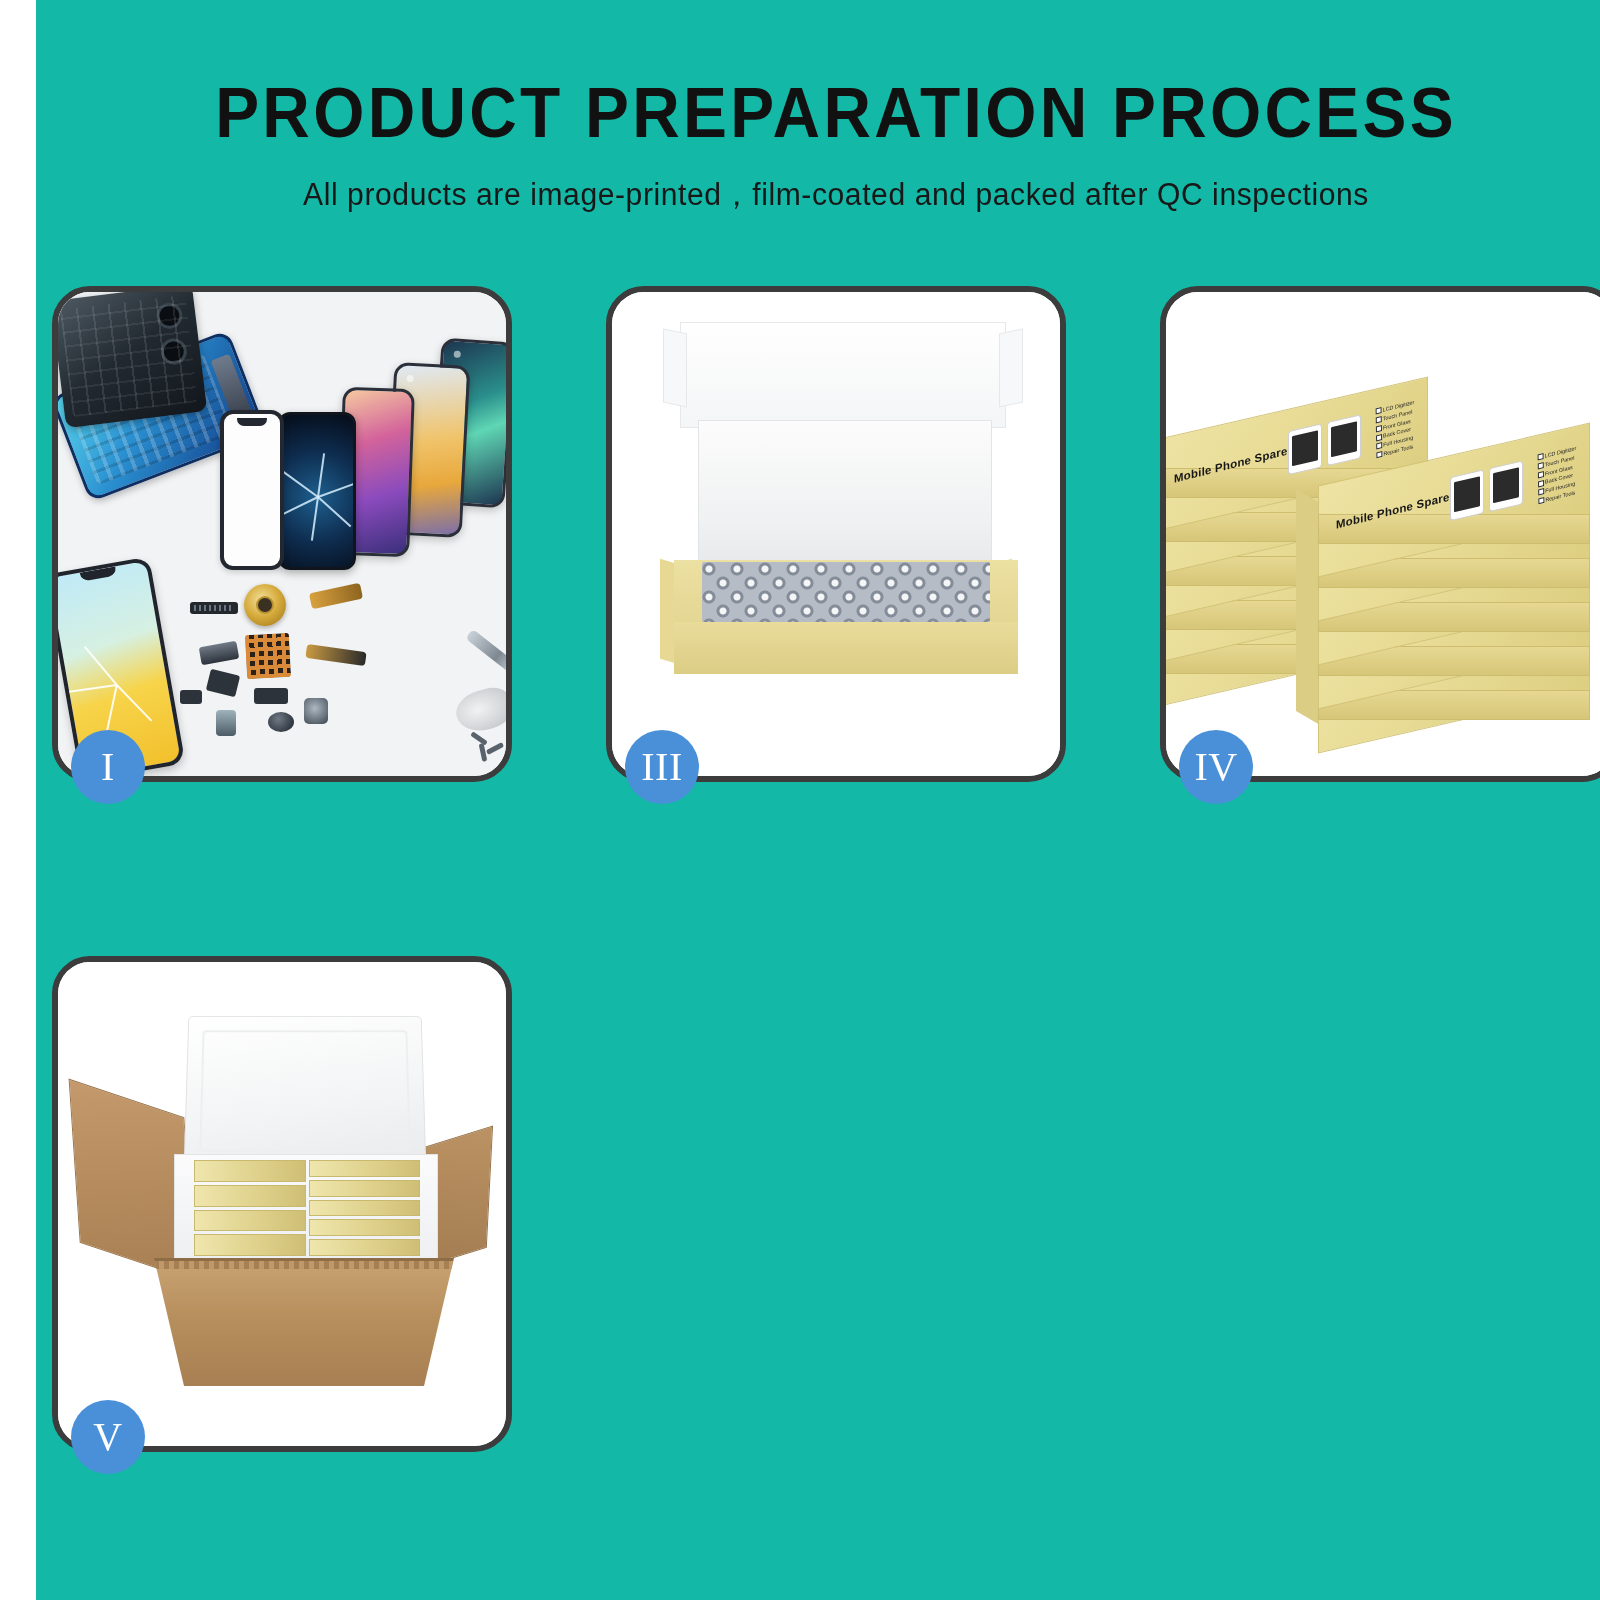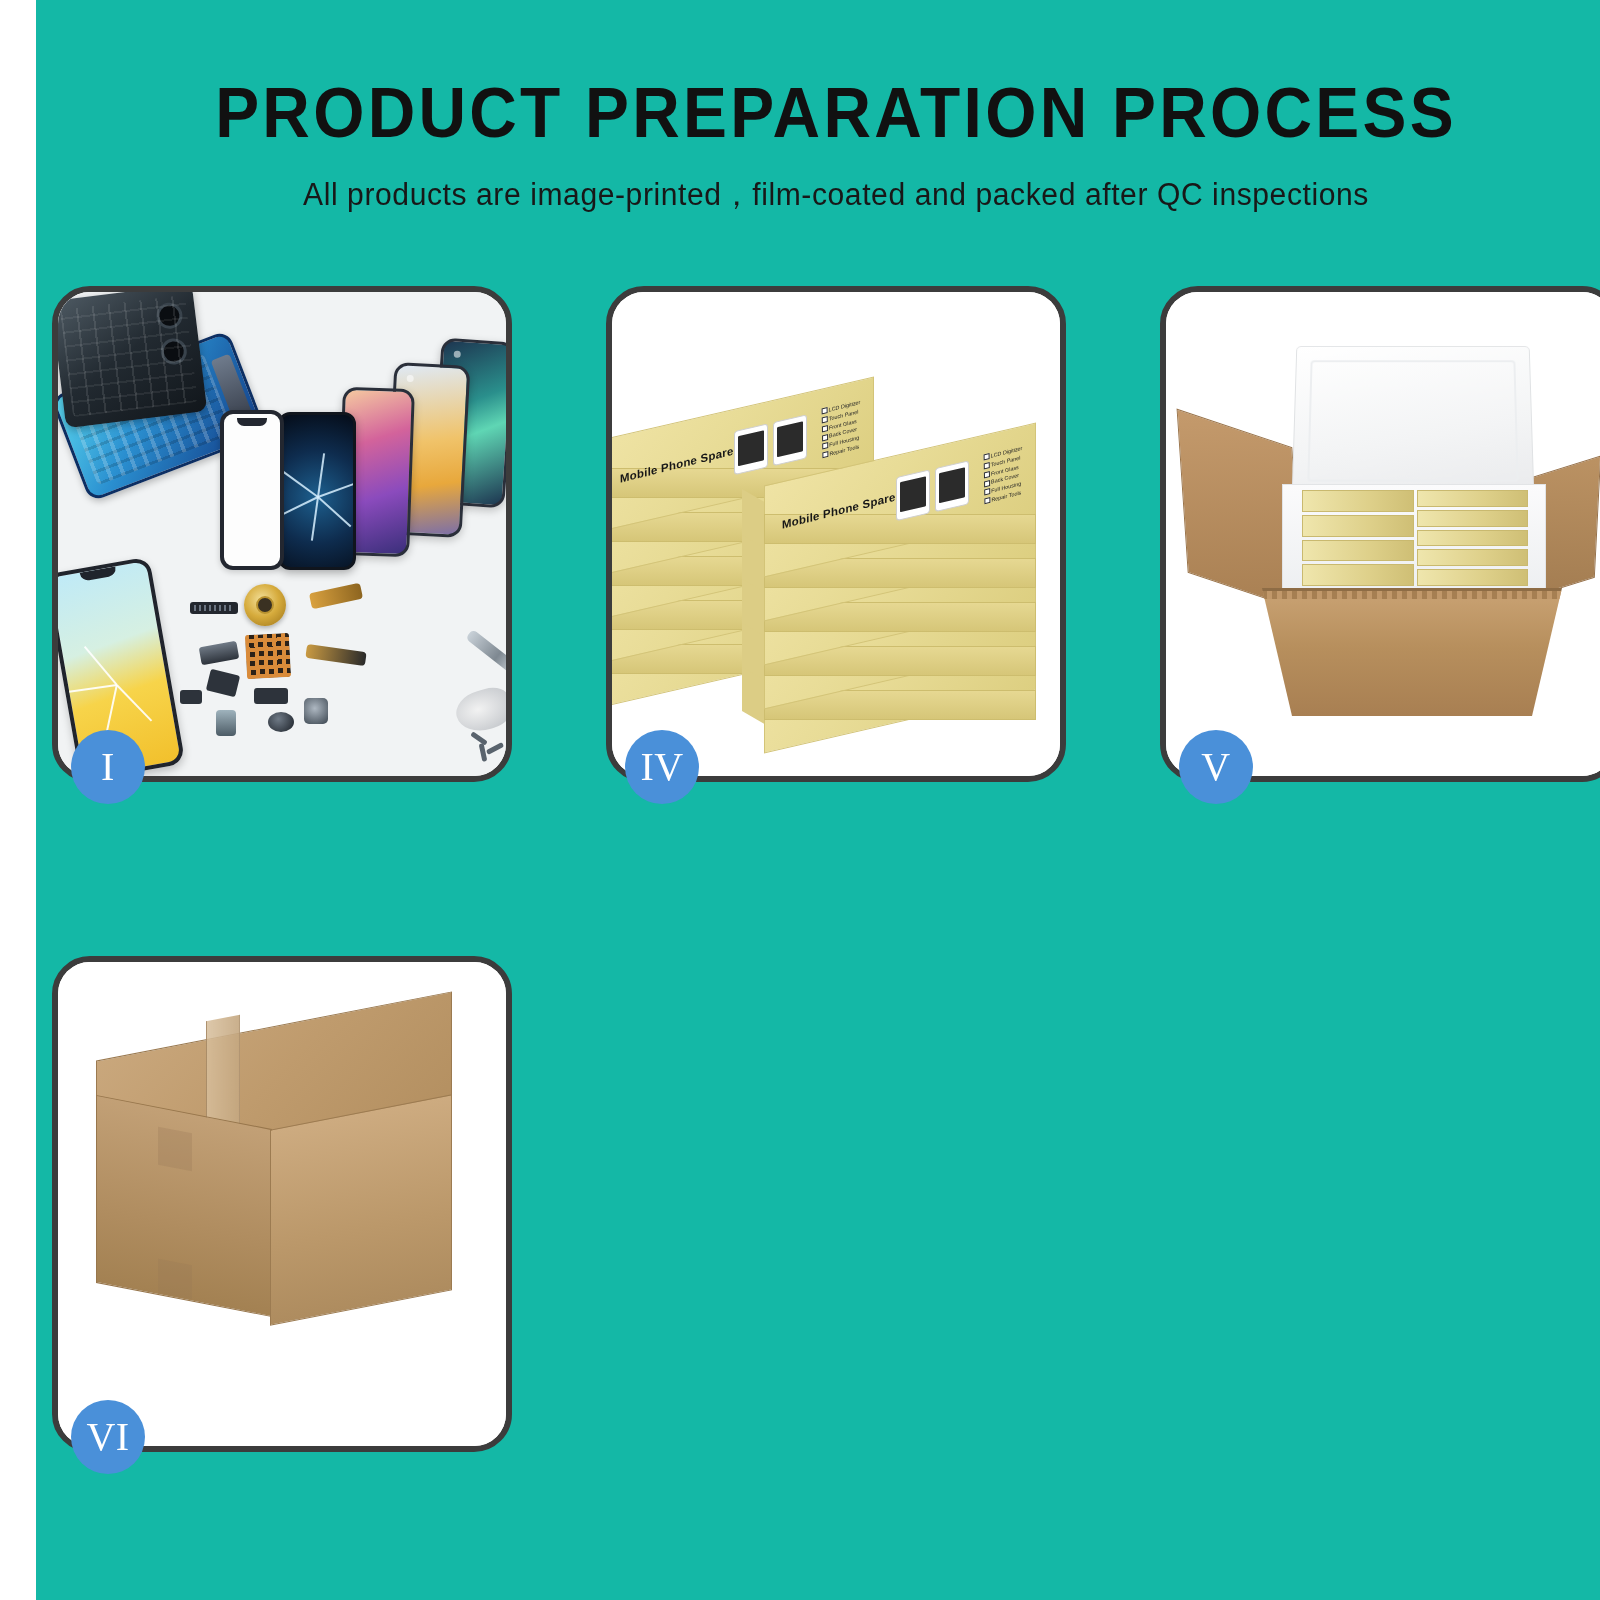--- a/index.html
+++ b/index.html
@@ -529,20 +529,34 @@
           <i style="left:16px;top:10px;transform:rotate(-28deg)"></i>
           <i style="left:4px;top:14px;transform:rotate(78deg)"></i>
         </div>
       </div>
       <div class="badge">
         <span>I</span>
       </div>
     </div>
 
 
+    <div class="panel p3">
+      <div class="panel-inner">
+        <div class="b3-lid"></div>
+        <div class="b3-foam"></div>
+        <div class="b3-tray-l"></div>
+        <div class="b3-tray-r"></div>
+        <div class="b3-tray"></div>
+        <div class="b3-bubbles"></div>
+        <div class="b3-tray-front"></div>
+      </div>
+      <div class="badge">
+        <span>III</span>
+      </div>
+    </div>
 
     <div class="panel p4">
       <div class="panel-inner">
         <div class="stack">
 
           <div class="gbox" style="left:-10px; top:292px;">
             <div class="top"></div>
               <div class="front"></div>
           </div>
           <div class="gbox" style="left:-10px; top:248px;">
@@ -649,29 +663,15 @@
               <i></i>
             </div>
         </div>
         <div class="c5-body"></div>
       </div>
       <div class="badge">
         <span>V</span>
       </div>
     </div>
 
-    <div class="panel p6">
-      <div class="panel-inner">
-        <div class="c6-shadow"></div>
-        <div class="c6-top"></div>
-        <div class="c6-tape"></div>
-        <div class="c6-left"></div>
-        <div class="c6-right"></div>
-        <div class="c6-tab1"></div>
-        <div class="c6-tab2"></div>
-      </div>
-      <div class="badge">
-        <span>VI</span>
-      </div>
-    </div>
 
   </div>
 </div>
 
 </body></html>

